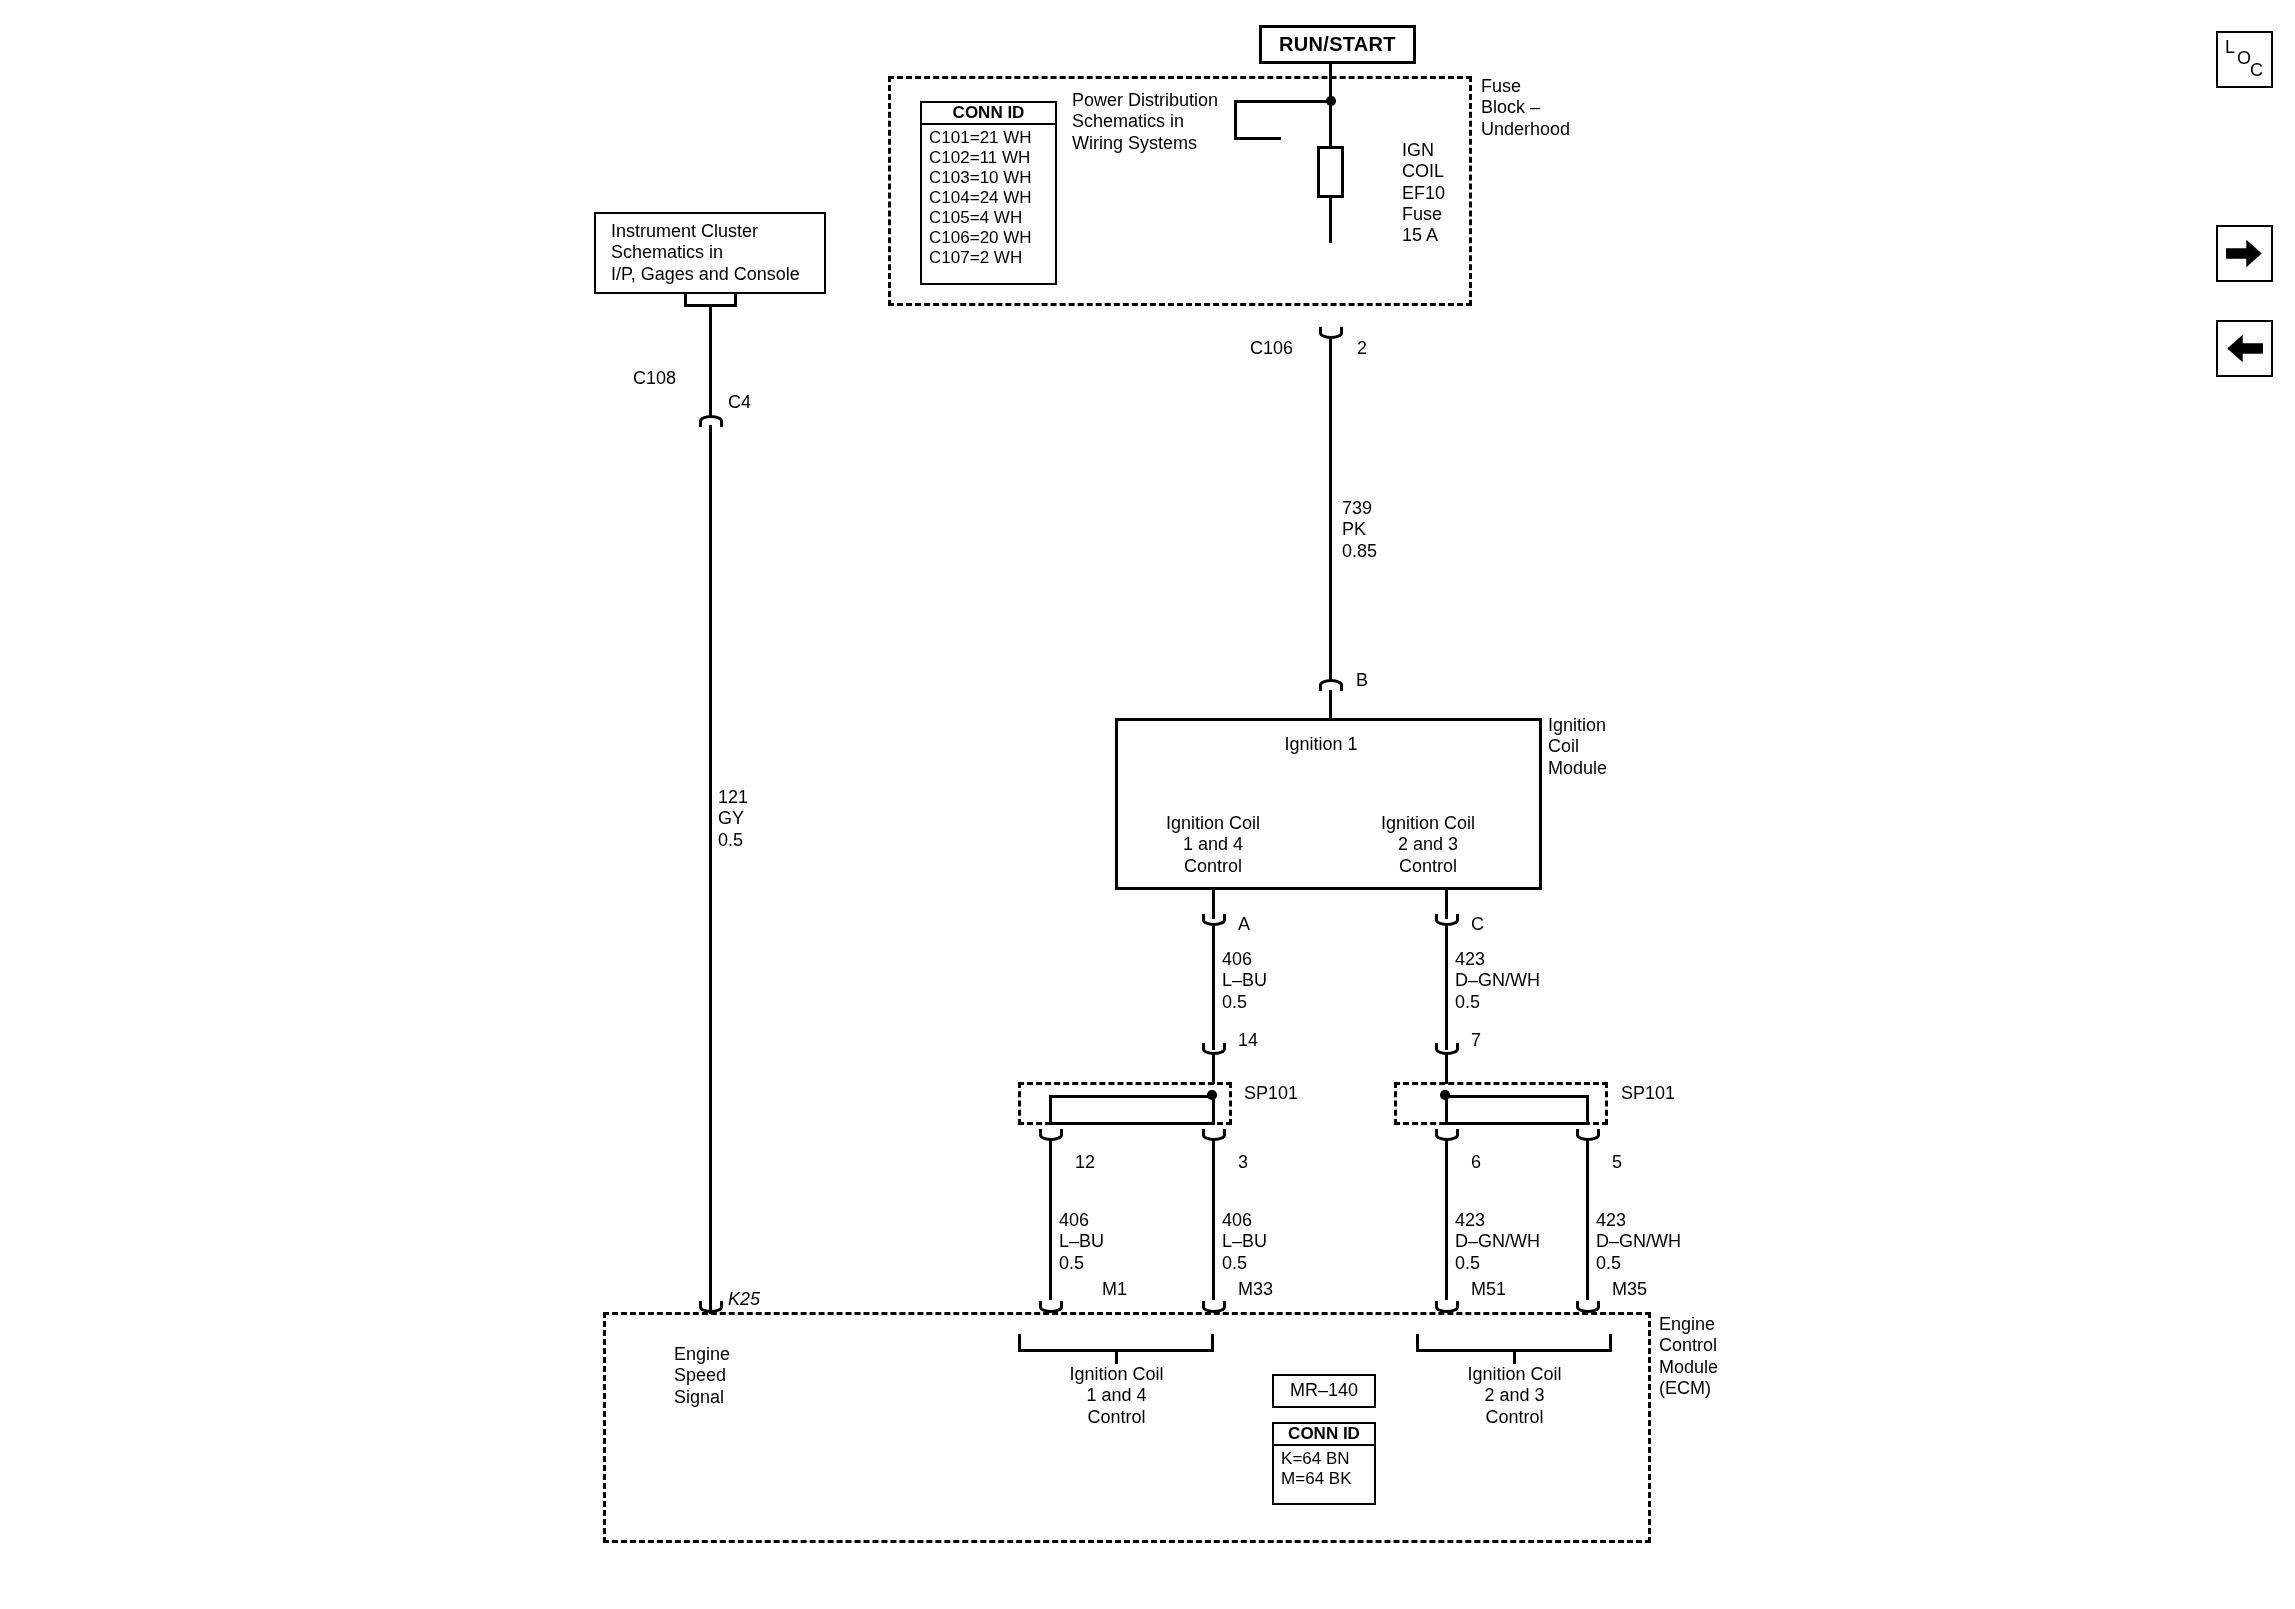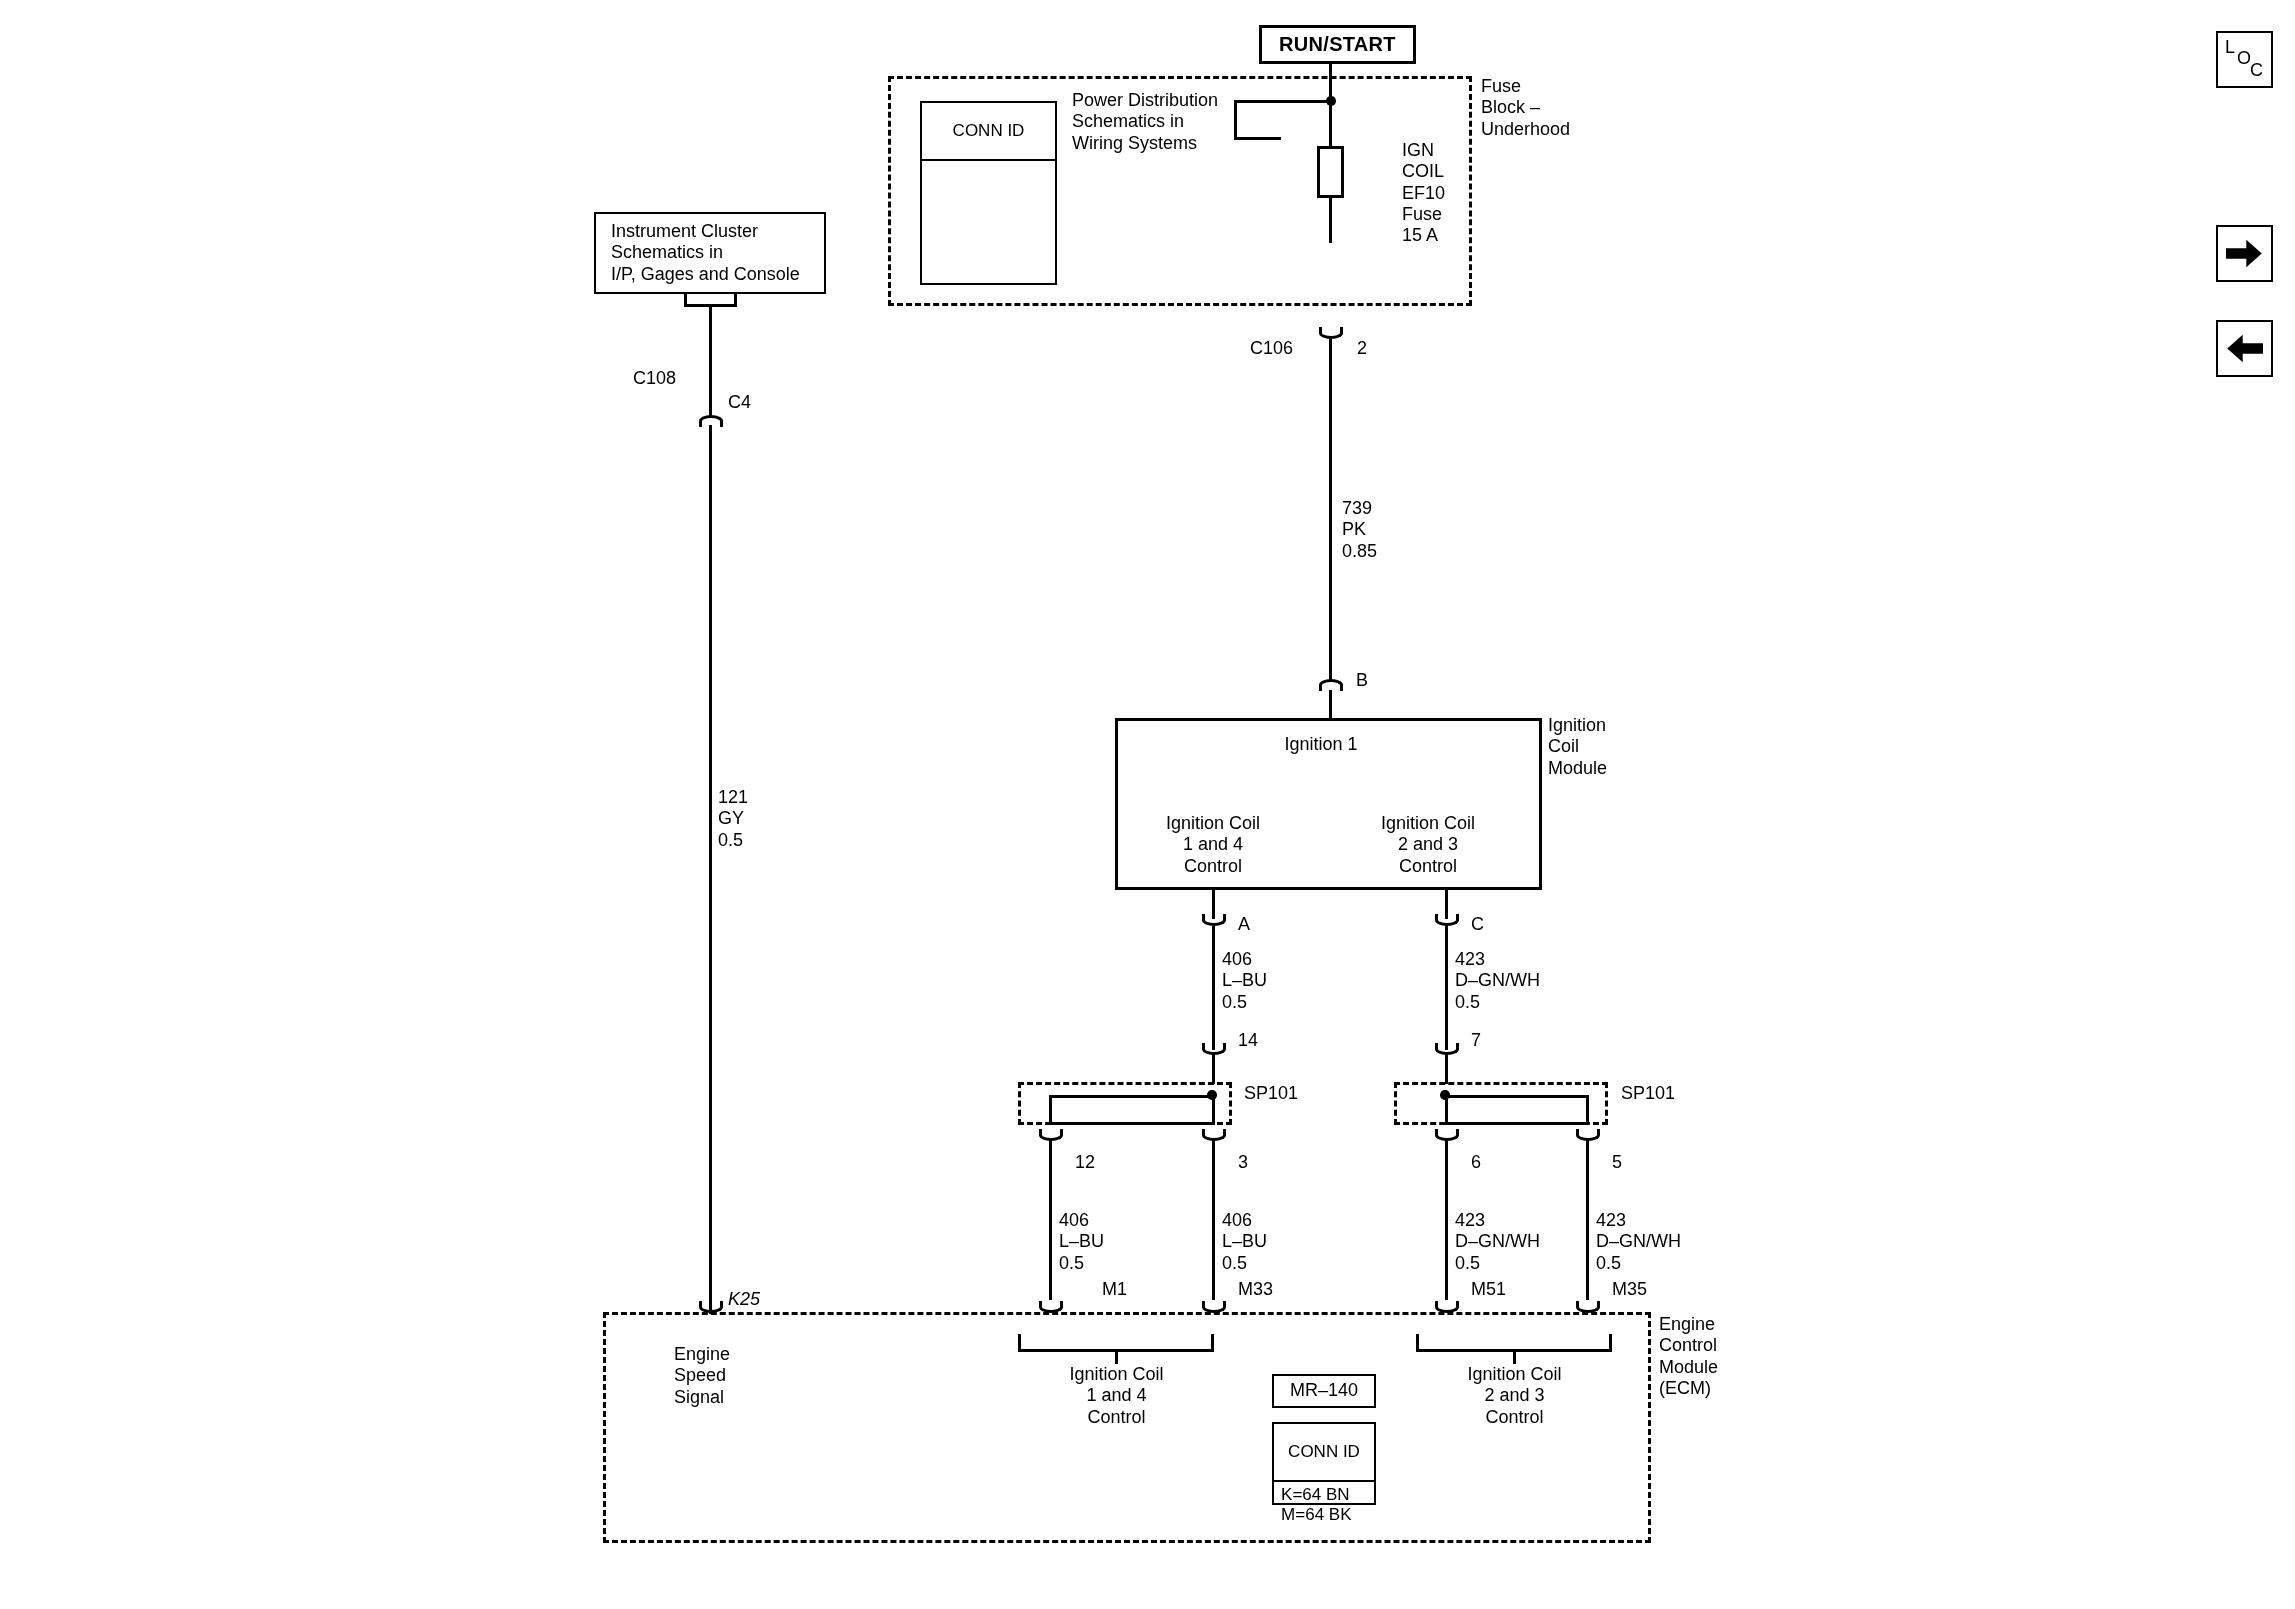--- a/index.html
+++ b/index.html
@@ -120,22 +120,23 @@
   .fuse-body {
     position: absolute;
     border: 3px solid #000;
     box-sizing: border-box;
     background: #fff;
   }
   .ctr { text-align: center; }
   .conn-title {
     font-size: 17px;
     text-align: center;
-    padding: 18px 0;
+    padding: 0 0;
     border-bottom: 2.4px solid #000;
+    font-weight: bold;
   }
   .conn-list {
     font-size: 17px;
     line-height: 20px;
     padding: 3px 7.1px 3.6px 7.1px;
     white-space: pre;
   }
 </style>
 </head>
 <body>
@@ -163,20 +164,27 @@
   <div class="runstart" style="left:1259px; top:25px; width:157px; height:39px;">RUN/START</div>
 
   <div class="box-dash" style="left:888px; top:76px; width:584px; height:230px;"></div>
 
   <div class="txt" style="left:1481px; top:76px;">Fuse
 Block –
 Underhood</div>
 
   <div class="box-thin" style="left:920px; top:101px; width:137px; height:184px;">
     <div class="conn-title">CONN ID</div>
+    <div class="conn-list">C101=21 WH
+C102=11 WH
+C103=10 WH
+C104=24 WH
+C105=4 WH
+C106=20 WH
+C107=2 WH</div>
   </div>
 
   <div class="txt" style="left:1072px; top:90px;">Power Distribution
 Schematics in
 Wiring Systems</div>
 
   <div class="line-h" style="left:1235px; top:100px; width:95px;"></div>
   <div class="line-v" style="left:1234px; top:100px; height:40px;"></div>
   <div class="line-h" style="left:1234px; top:137px; width:47px;"></div>
 

